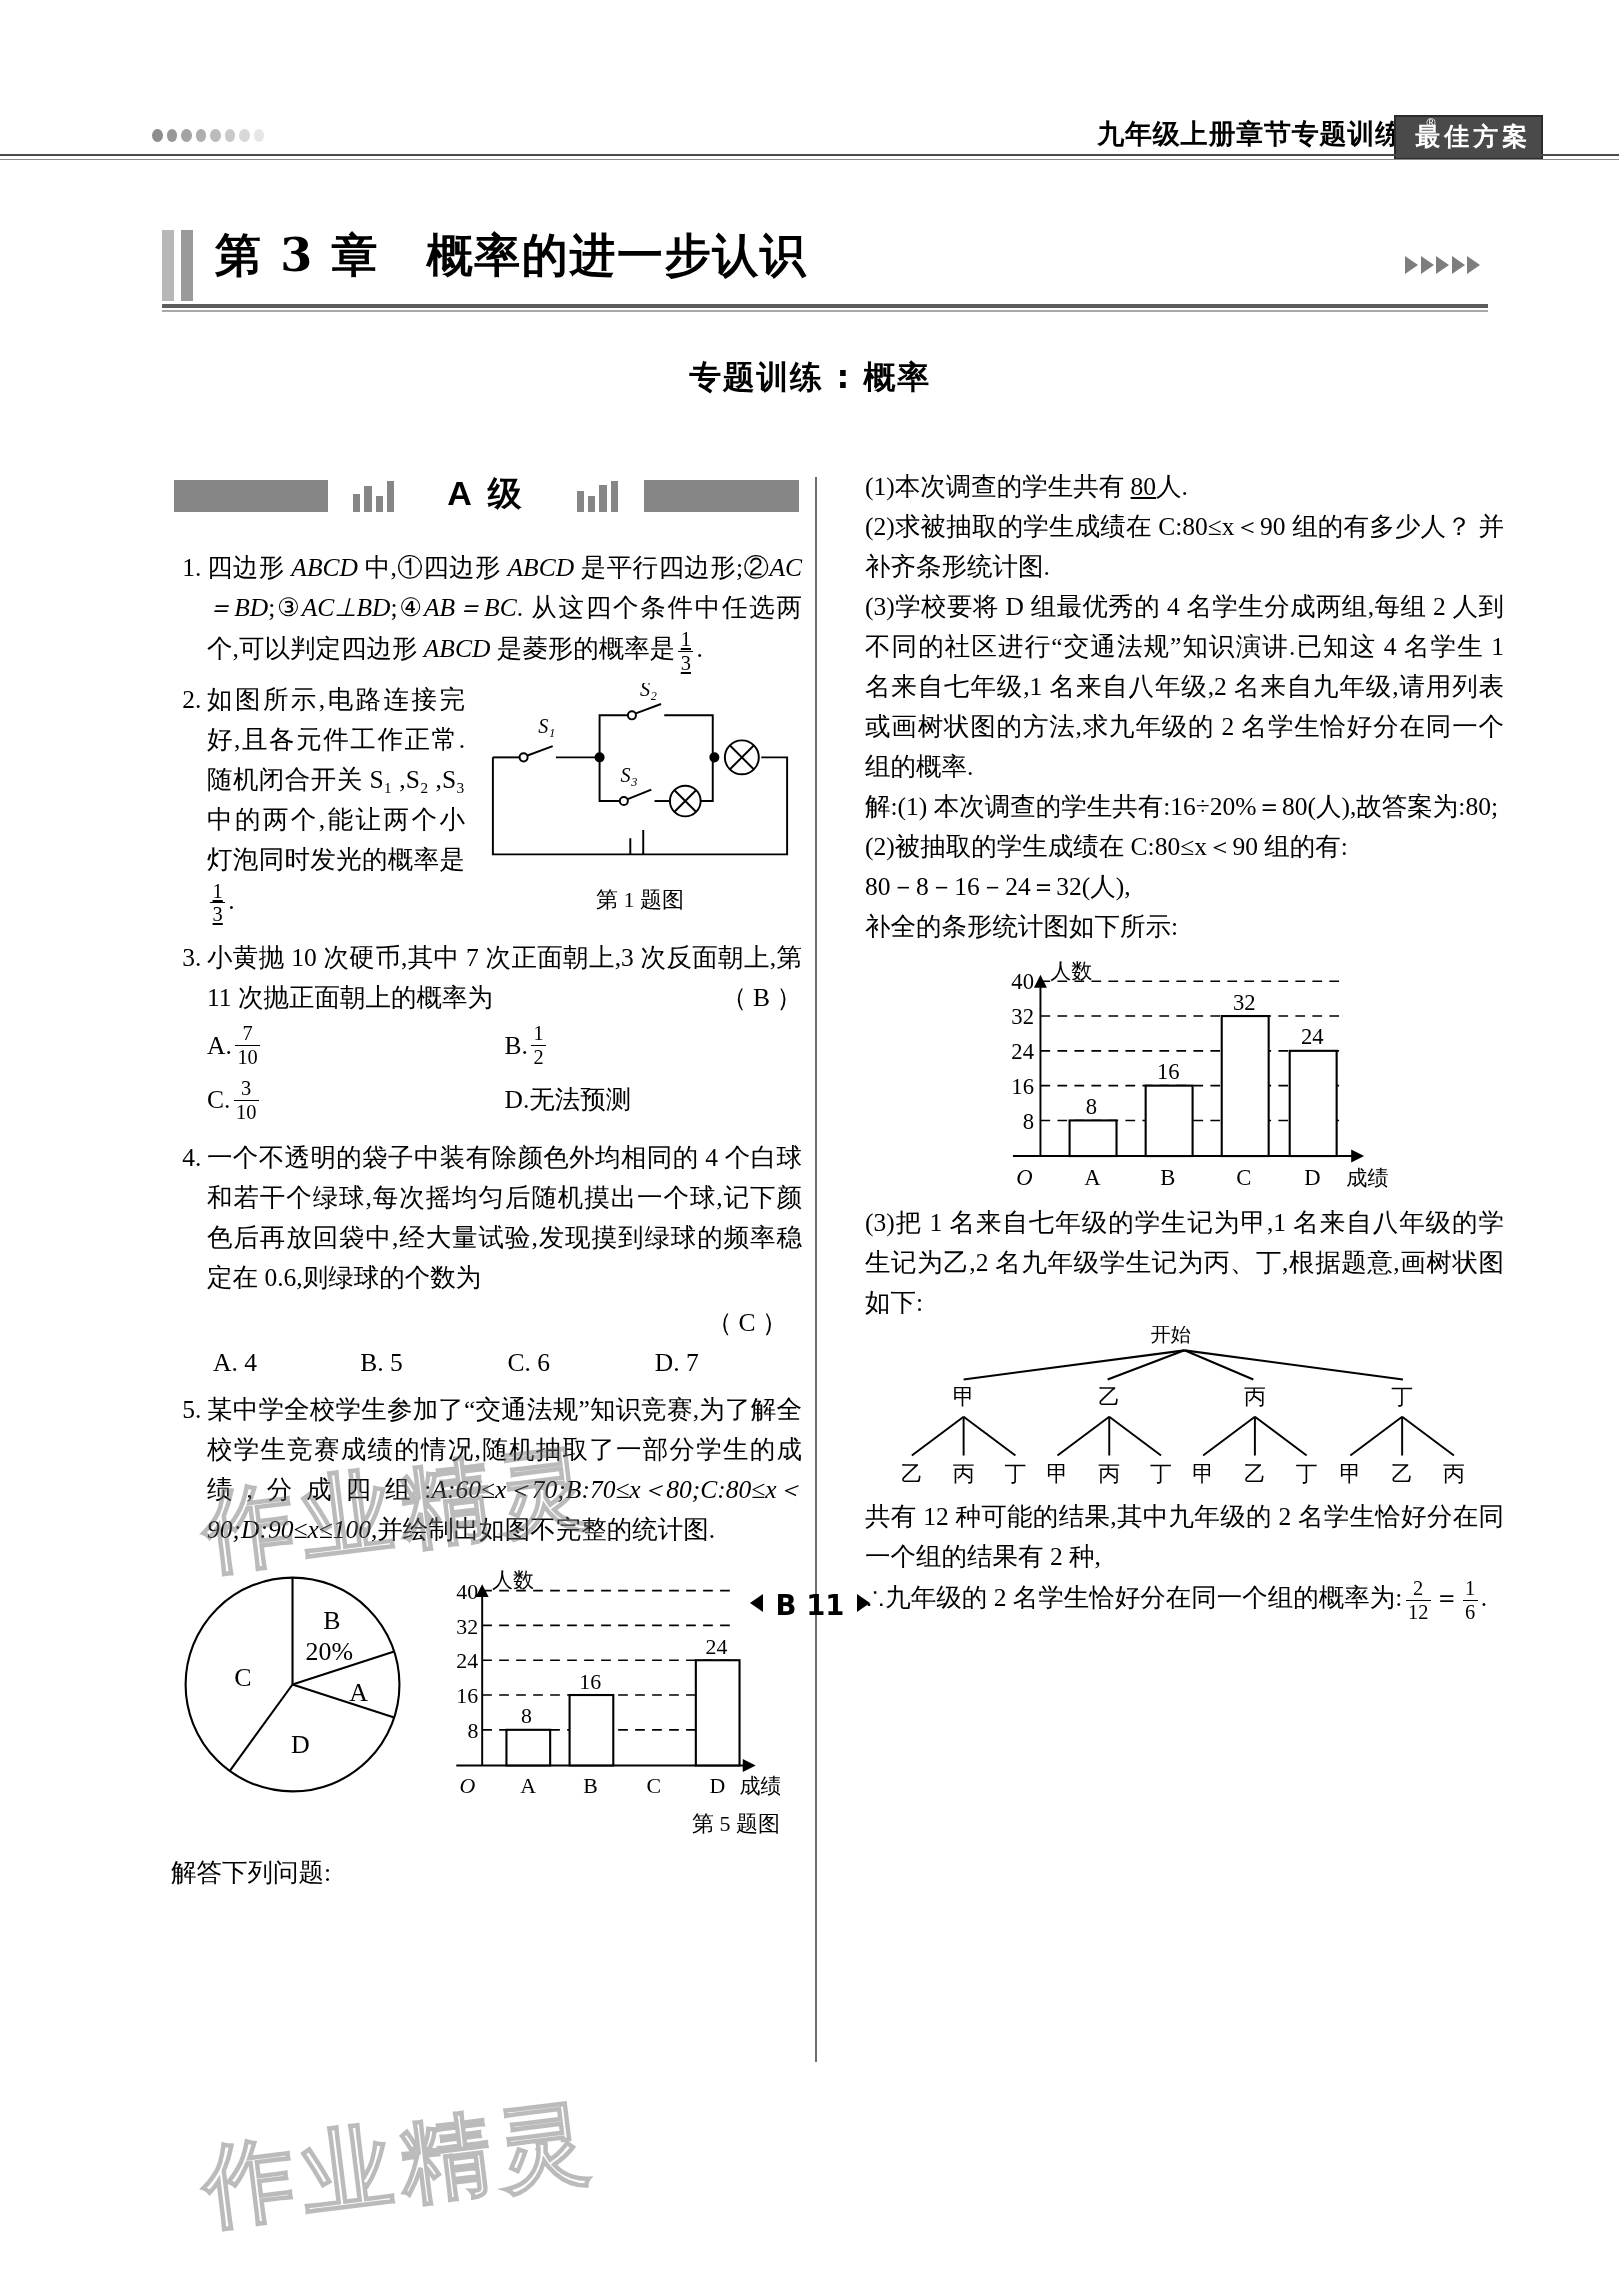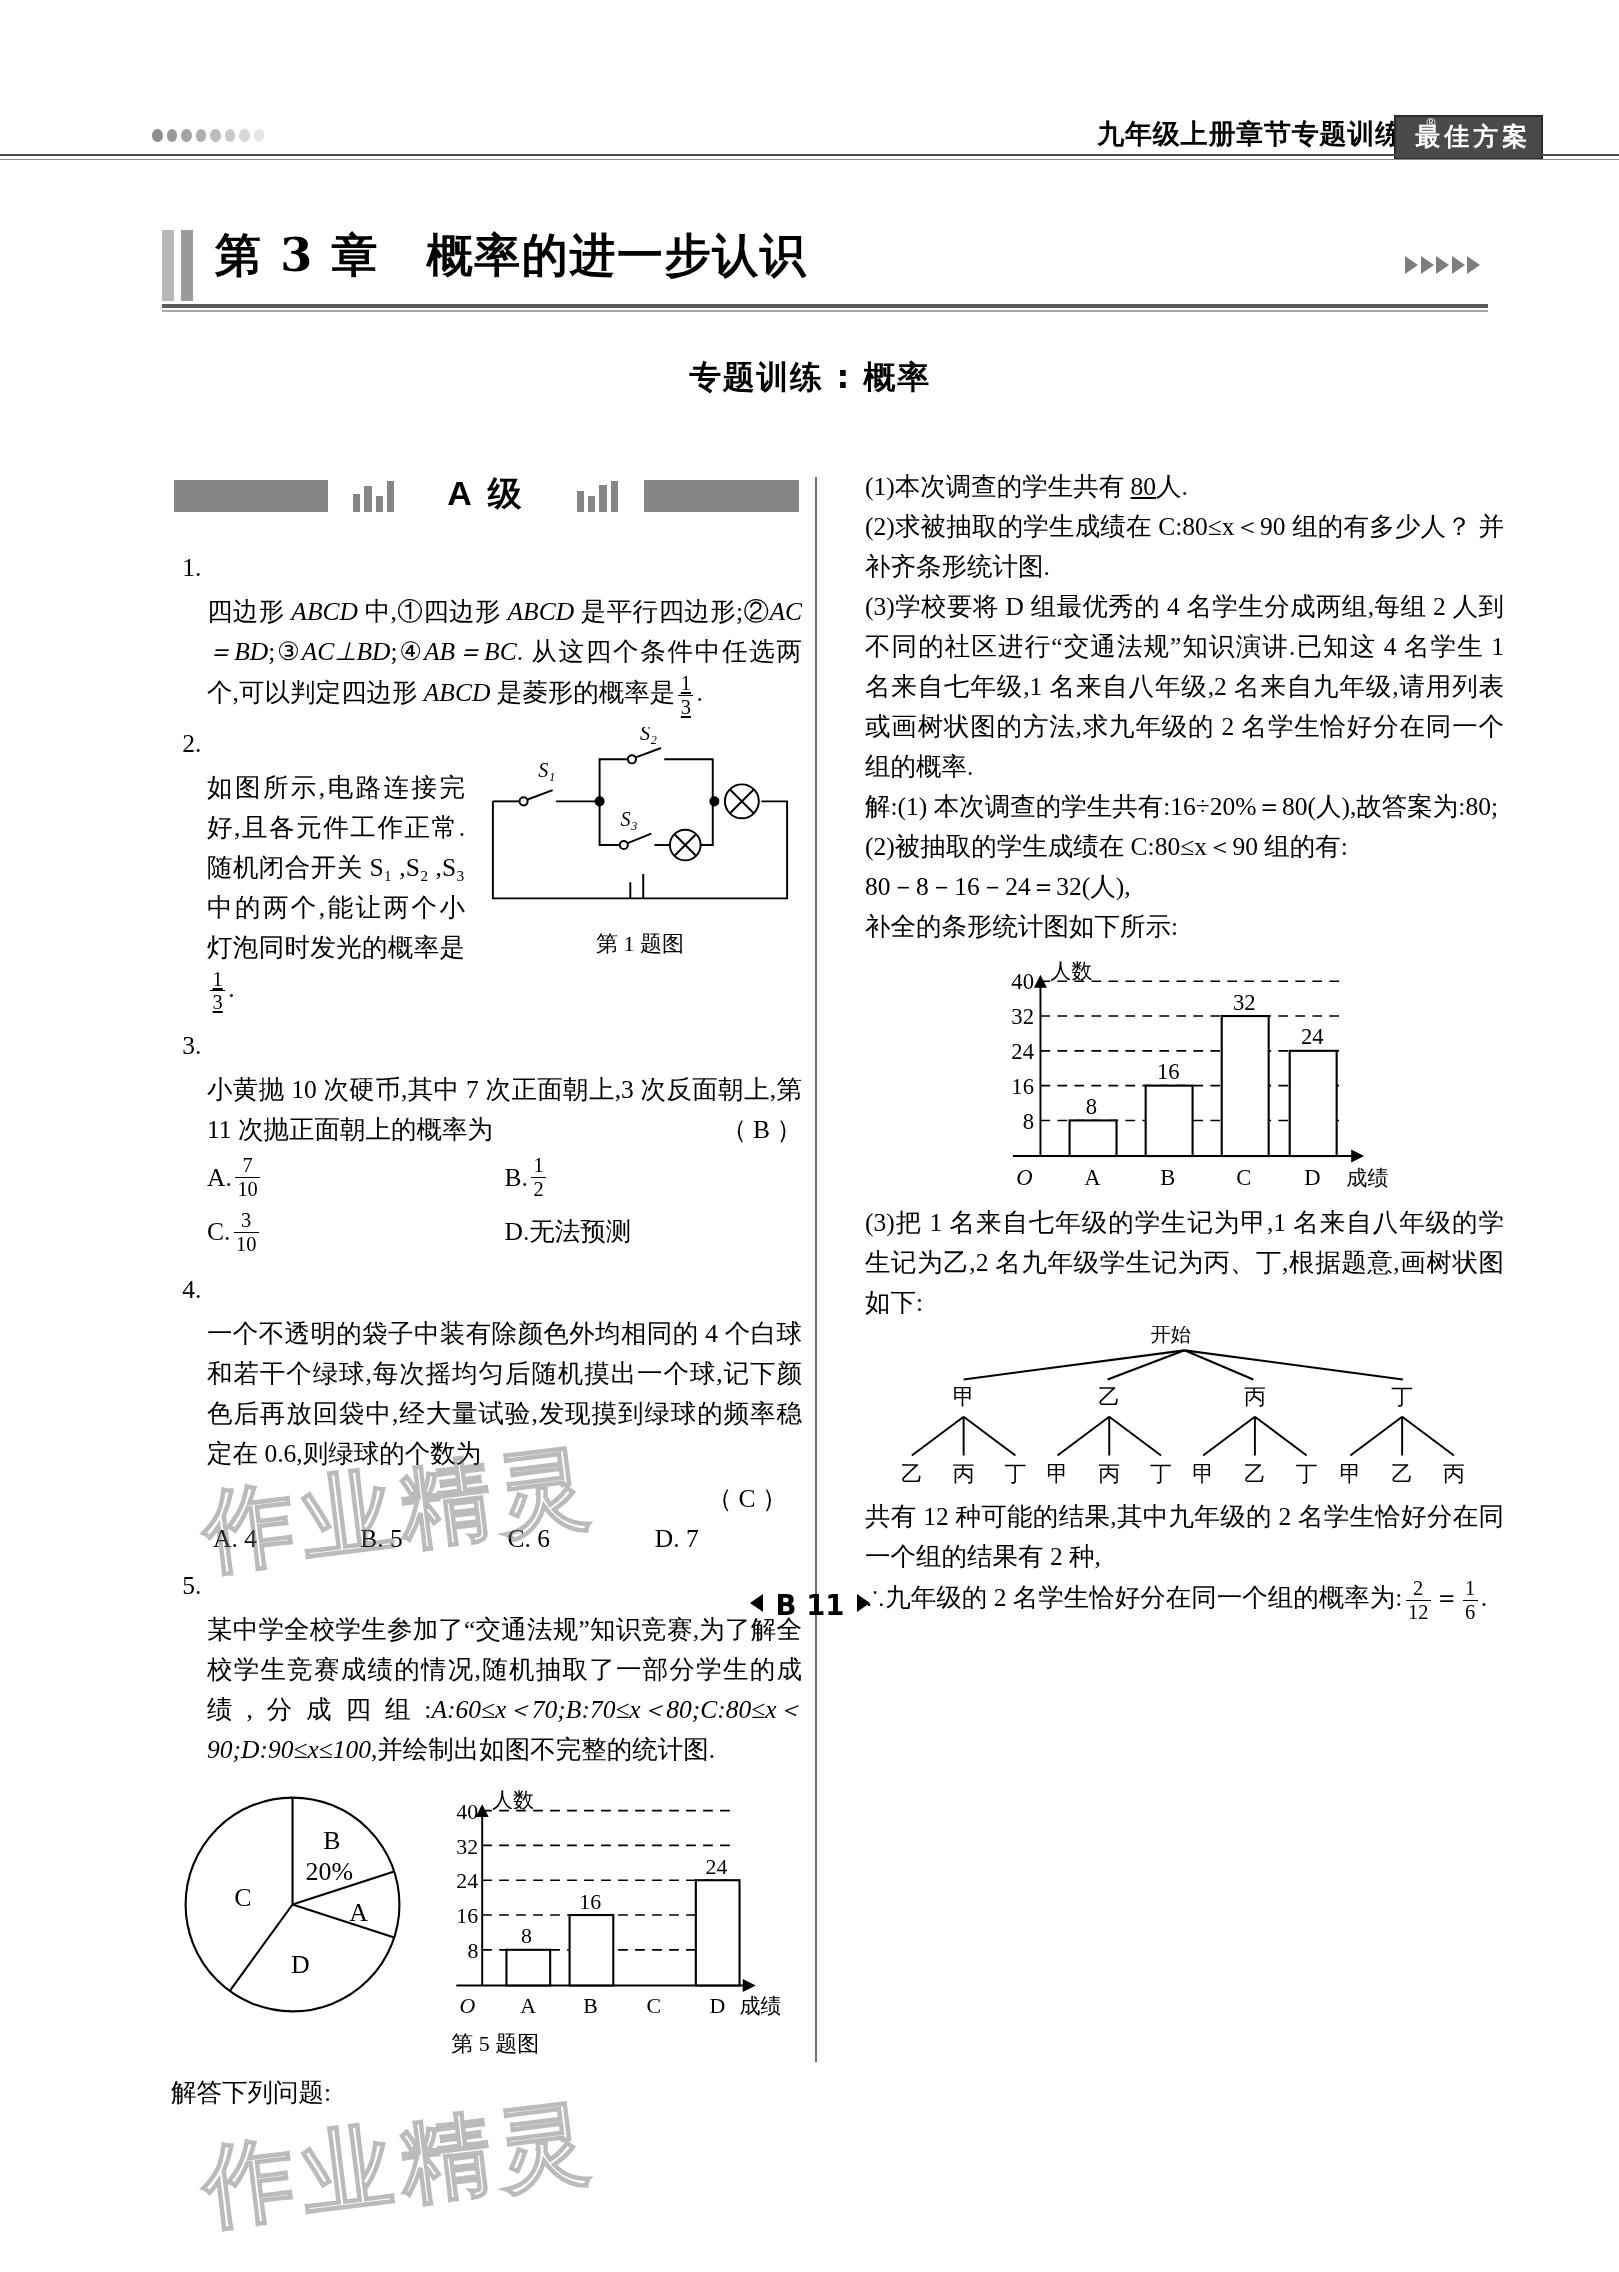--- a/index.html
+++ b/index.html
@@ -74,21 +74,21 @@
   .lvl .bars.r { right: 184px; }
   .lvl .bars b { display: block; width: 7.3px; background: #868686; }
   .lvl .lvl-txt {
     position: absolute; left: 0; right: 0; top: 1.6px; text-align: center;
     font-family: Liberation Sans, sans-serif; font-weight: bold; font-size: 34px; letter-spacing: 4px;
   }
 
   
   .q { display: flex; margin-bottom: 4.9px; font-size: 25.5px; line-height: 40px; }
   .q .num { flex: 0 0 36px; text-align: right; padding-right: 5.7px; }
-  .q .body { flex: 1 1 auto; text-align: justify; margin-top: 44px; }
+  .q .body { flex: 1 1 auto; text-align: justify; }
   .rline { font-size: 25.5px; line-height: 40px; text-align: justify; }
   .it { font-style: italic; font-family: "Liberation Serif", serif; }
   .ans { text-decoration: underline; }
 
   
   .frac {
     display: inline-block; vertical-align: -0.62em; text-align: center;
     font-size: 0.80em; line-height: 1.12; margin: 0 3.2px;
   }
   .frac .n { display: block; padding: 0 2.4px; }
@@ -344,21 +344,21 @@
             <text x="187" y="284">B</text>
             <text x="265" y="284">C</text>
             <text x="343" y="284">D</text>
             <text x="380" y="284" font-size="26">成绩</text>
             <text x="74" y="30" font-size="26">人数</text>
             <text x="110" y="198">8</text>
             <text x="182" y="155">16</text>
             <text x="338" y="112">24</text>
           </g>
         </svg>
-        <div class="figcap" style="text-align:left; padding-left:19.4px;">第 5 题图</div>
+        <div class="figcap" style="text-align:right; padding-left:19.4px;">第 5 题图</div>
       </div>
     </div>
 
     <div class="rline" style="margin-top:14px;">解答下列问题:</div>
   </div>
 
   <div class="col-r">
 
     <div class="rline"><span>(1)本次调查的学生共有 </span><span class="ans">80</span><span>人.</span></div>
 

